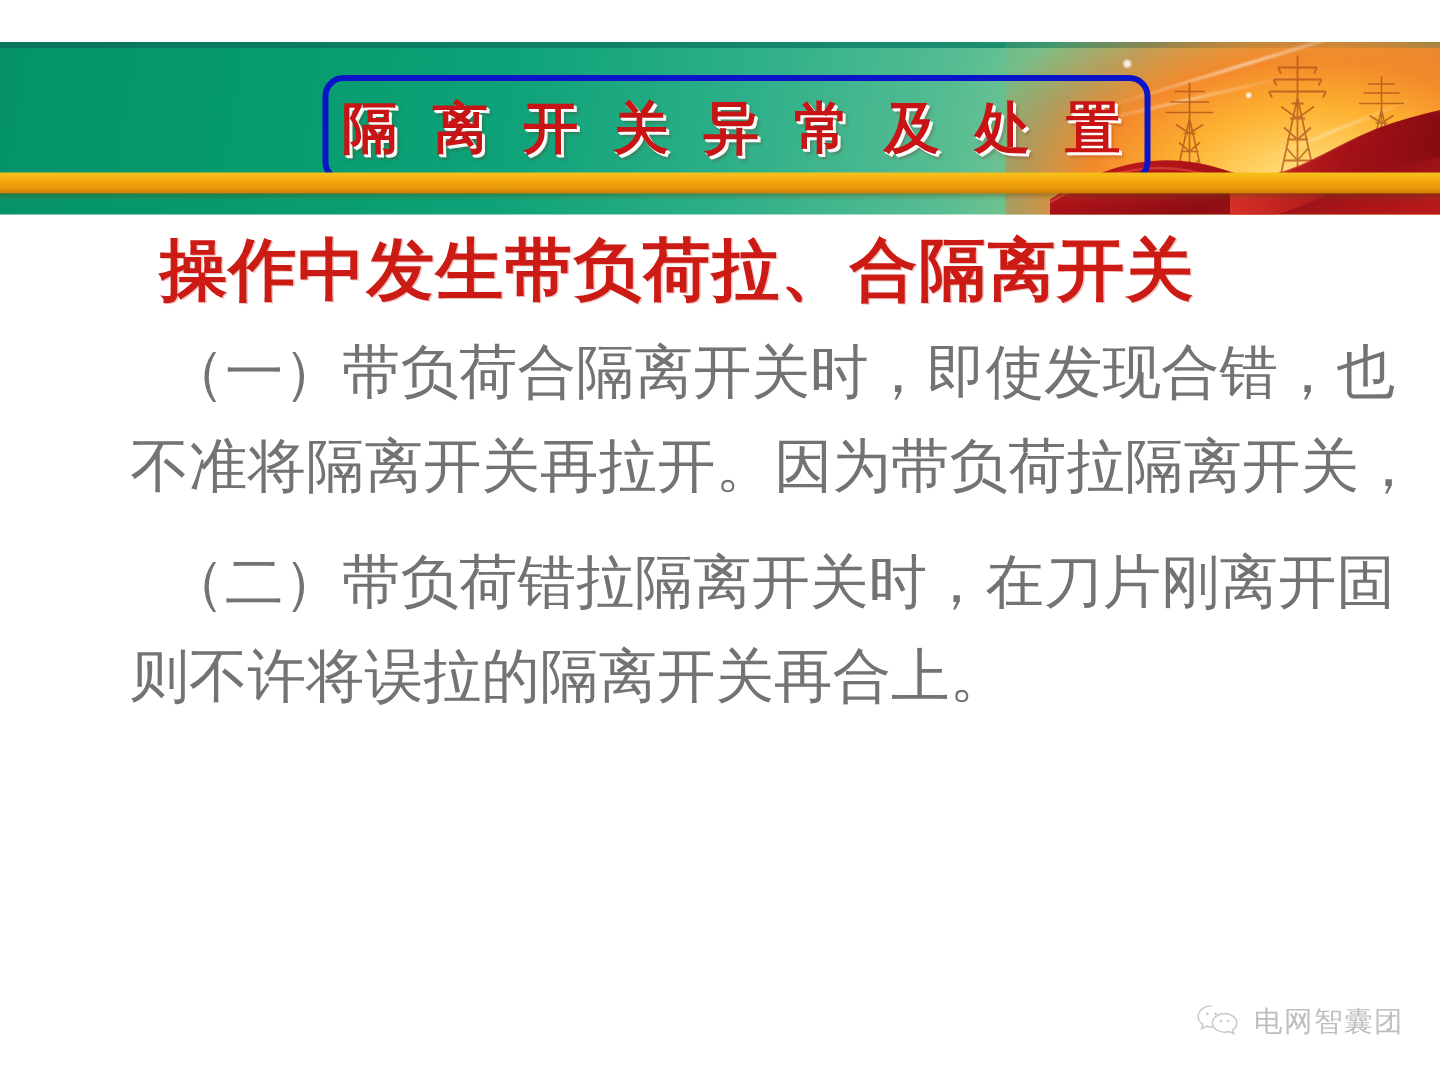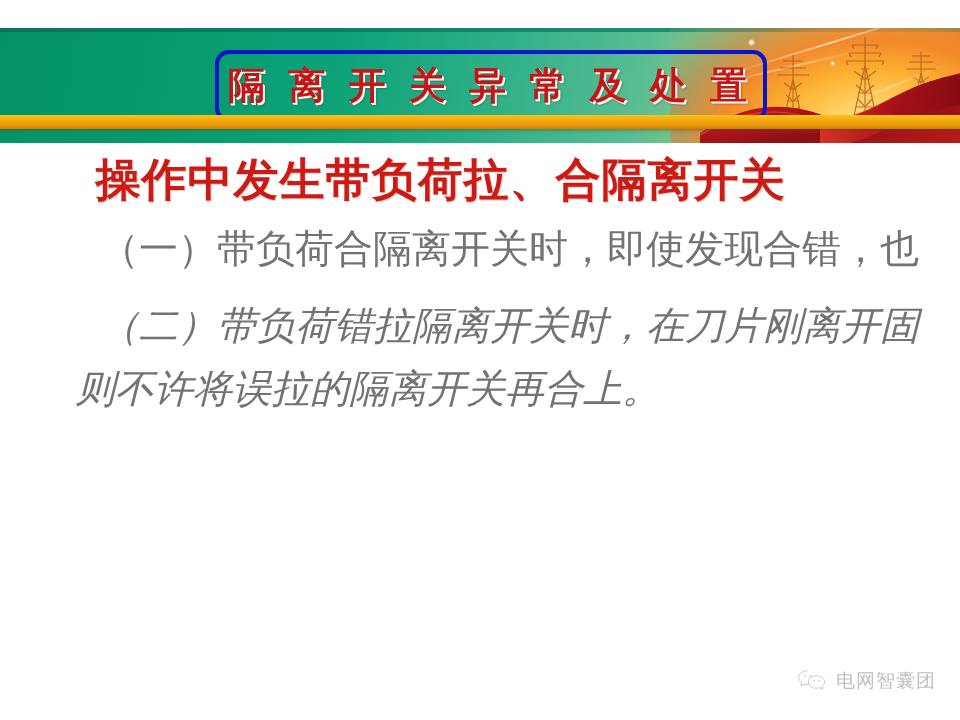--- a/index.html
+++ b/index.html
@@ -150,21 +150,21 @@
     text-shadow:
        2px 2px 0 rgba(255,255,255,.92),
        1px 1px 0 rgba(255,255,255,.92),
        3px 3px 2px rgba(120,30,10,.28);
     white-space: nowrap;
   }
 
   
   .content {
     position: absolute;
-    left: 4px;
+    left: 15px;
     top: 135px;
     width: 873px;
   }
 
   .main-heading {
     text-align: center;
     font-family: "Liberation Serif", "DejaVu Serif", serif;
     font-size: 45px;
     font-weight: bold;
     color: #cc1b14;
@@ -180,21 +180,21 @@
     padding: 0 48px 0 72px;
     color: #737373;
     font-family: "Liberation Serif", "DejaVu Serif", serif;
     font-size: 39px;
     line-height: 63px;
     letter-spacing: 0px;
     white-space: nowrap;
   }
   .para .line { display: block; }
   .para .line.indent { padding-left: 24px; }
-  .para-2 { margin-top: 14px; font-style: italic; }
+  .para-2 { margin-top: 14px; }
 
   
   .watermark {
     position: absolute;
     right: 24px;
     bottom: 26px;
     display: flex;
     align-items: center;
     gap: 9px;
     opacity: .55;
@@ -280,20 +280,21 @@
 
   <div class="gold-bar"></div>
   <div class="gold-shadow"></div>
 
   <div class="content">
 
     <div class="main-heading">操作中发生带负荷拉、合隔离开关</div>
 
     <div class="para para-1">
       <span class="line indent">（一）带负荷合隔离开关时，即使发现合错，也</span>
+      <span class="line">不准将隔离开关再拉开。因为带负荷拉隔离开关，</span>
     </div>
 
     <div class="para para-2">
       <span class="line indent">（二）带负荷错拉隔离开关时，在刀片刚离开固</span>
       <span class="line">则不许将误拉的隔离开关再合上。</span>
     </div>
 
   </div>
 
   <div class="watermark">

